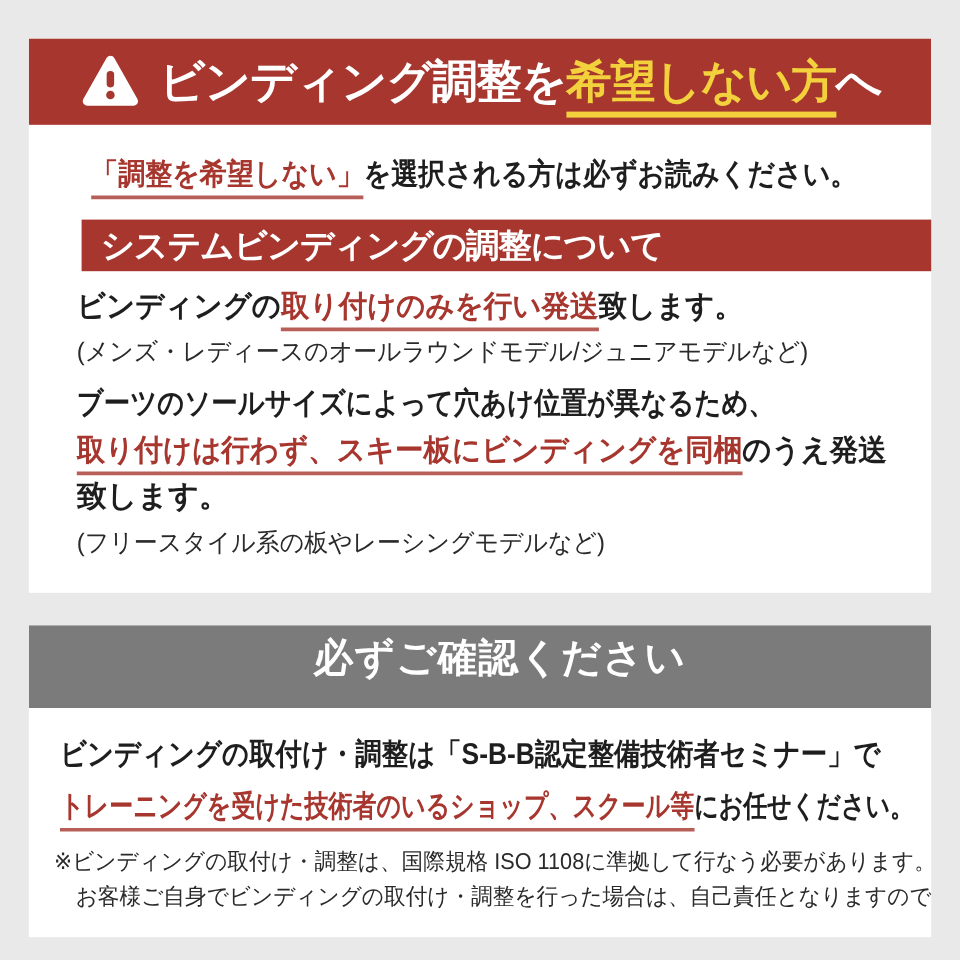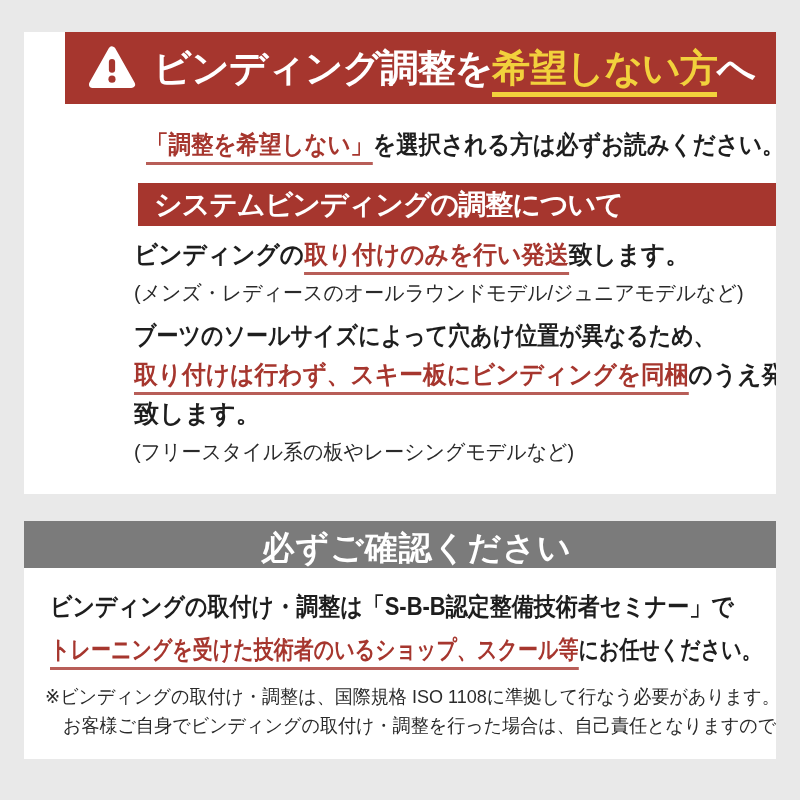--- a/index.html
+++ b/index.html
@@ -6,21 +6,21 @@
   html, body { width: 800px; }
   body {
     background: #e9e9e9;
     font-family: "Liberation Sans", "DejaVu Sans", sans-serif;
     color: #1e1e1e;
     width: 800px;
     height: 800px;
     overflow: hidden;
   }
   .card { width: 752px; margin: 0 auto; background: #ffffff; overflow: hidden; }
-  .card1 { margin-top: 32px; padding-left: 41px; }
+  .card1 { margin-top: 32px; }
   .card2 { margin-top: 27px; }
 
   
   .banner {
     height: 72px;
     background: #a6362e;
     display: flex;
     align-items: center;
     justify-content: center;
     gap: 15px;
@@ -32,21 +32,21 @@
     white-space: nowrap;
     letter-spacing: -1px;
   }
   .hl-yellow {
     color: #f2d13c;
     border-bottom: 5px solid #f2d13c;
     padding-bottom: 3px;
   }
 
   
-  .content1 { padding: 22px 0 28px; margin-left: 29px; }
+  .content1 { padding: 22px 0 28px; }
   .lead {
     margin: 2px 0 0 52px;
     font-size: 25px;
     font-weight: bold;
     white-space: nowrap;
     transform: scaleX(.9);
     transform-origin: 0 50%;
   }
   .hl-red {
     color: #a6362e;
@@ -82,21 +82,21 @@
     font-size: 21px;
     font-weight: 500;
     color: #2a2a2a;
     white-space: nowrap;
     transform: scaleX(.95);
     transform-origin: 0 50%;
   }
 
   
   .gray-bar {
-    height: 47px;
+    height: 69px;
     line-height: 53px;
     background: #7b7b7b;
     color: #ffffff;
     text-align: center;
     font-size: 33px;
     font-weight: bold;
     letter-spacing: 1px;
     padding-left: 33px;
   }
   .content2 { padding: 22px 0 18px; }

